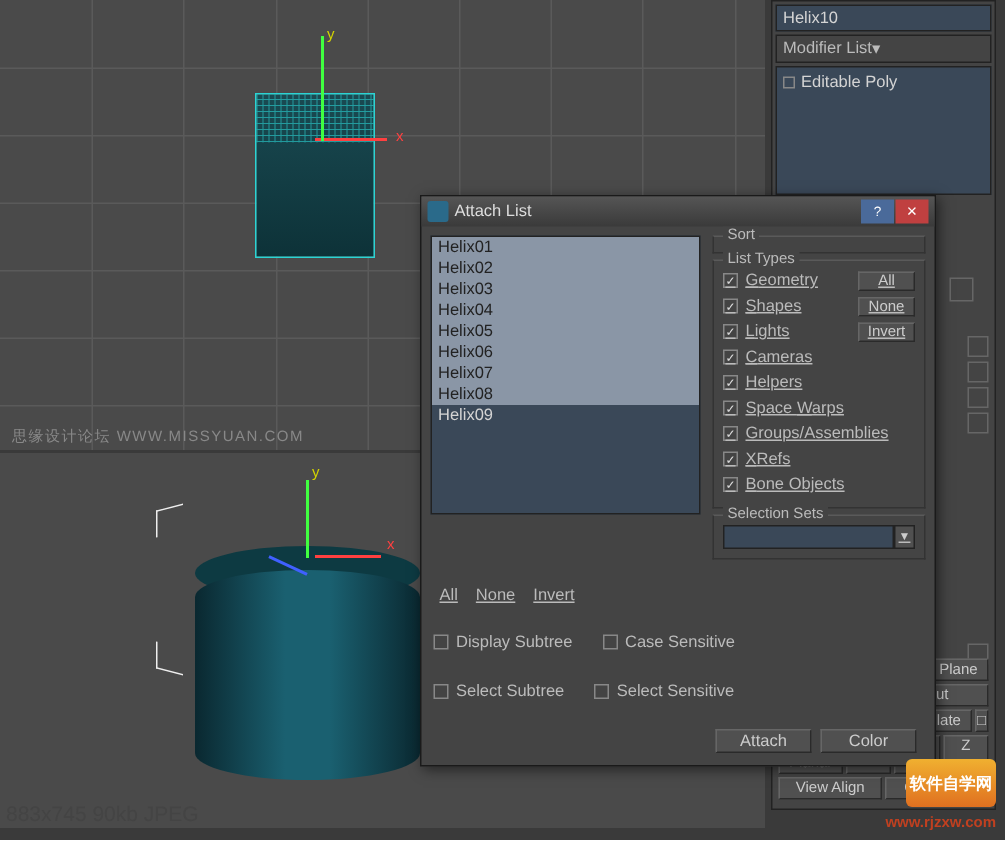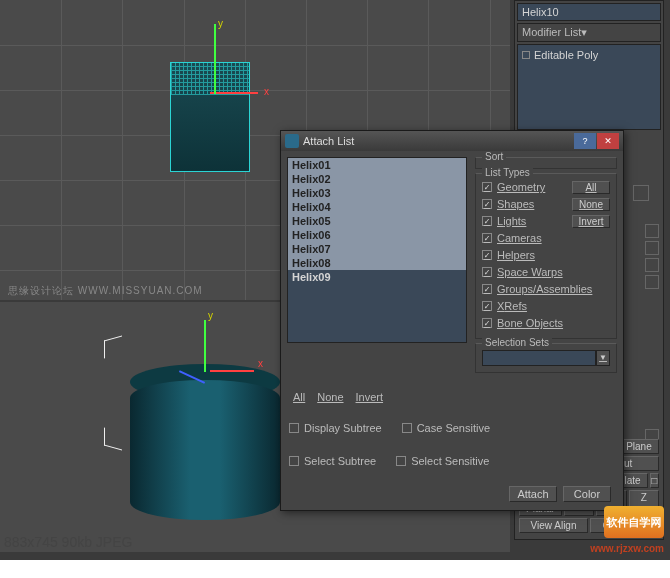--- a/index.html
+++ b/index.html
@@ -66,21 +66,21 @@
 .radio.on::after{content:"";position:absolute;inset:1px;background:#d4d4d4;border-radius:50%;}
 .chk{width:10px;height:10px;border:1px solid #888;display:inline-flex;align-items:center;justify-content:center;font-size:8px;color:#ddd;}
 .opt-btn{width:38px;padding:0 2px;font-size:10px;}
 .lt-row{display:flex;align-items:center;justify-content:space-between;margin:1px 0;}
 .sel-dd{display:flex;margin-top:2px;}
 .sel-dd .dd-box{flex:1;background:#3a4858;border:1px solid #222;height:16px;}
 .sel-dd .ar{width:14px;height:16px;background:#505050;border:1px solid #222;color:#ccc;text-align:center;font-size:8px;line-height:14px;}
 .dlg-foot{padding:4px 8px 8px;color:#bbb;}
 .foot-row{display:flex;gap:20px;margin:17px 0;align-items:center;}
 .foot-btns{display:flex;justify-content:flex-end;gap:6px;padding-right:4px;margin-top:6px;}
-.foot-btns .btn{width:48px;}
+.foot-btns .btn{width:64px;}
 .sel-btns{display:flex;gap:12px;margin:4px 0 6px 4px;}
 .ul{text-decoration:underline;}
 
 .credits{position:absolute;left:4px;top:534px;color:#444;font-size:14px;}
 .logo{position:absolute;right:6px;bottom:22px;}
 .logo-box{width:60px;height:32px;background:linear-gradient(#f0b030,#e07020);border-radius:4px;display:flex;flex-direction:column;align-items:center;justify-content:center;color:#fff;font-size:9px;font-weight:bold;}
 .logo-url{position:absolute;right:6px;bottom:6px;color:#c04020;font-size:10px;font-weight:bold;}
 </style>
 </head>
 <body>
@@ -189,21 +189,21 @@
   <div class="dialog">
     <div class="titlebar">
       <div class="ico"></div>
       <div class="tt">Attach List</div>
       <div class="winbtns">
         <div class="winbtn q">?</div>
         <div class="winbtn c">✕</div>
       </div>
     </div>
     <div class="dlg-body">
-      <div style="display:flex;flex-direction:column;font-weight:bold;">
+      <div style="display:flex;flex-direction:column;">
         <div class="listbox" id="list">
             <div class="li sel">Helix01</div>
             <div class="li sel">Helix02</div>
             <div class="li sel">Helix03</div>
             <div class="li sel">Helix04</div>
             <div class="li sel">Helix05</div>
             <div class="li sel">Helix06</div>
             <div class="li sel">Helix07</div>
             <div class="li sel">Helix08</div>
             <div class="li">Helix09</div>

